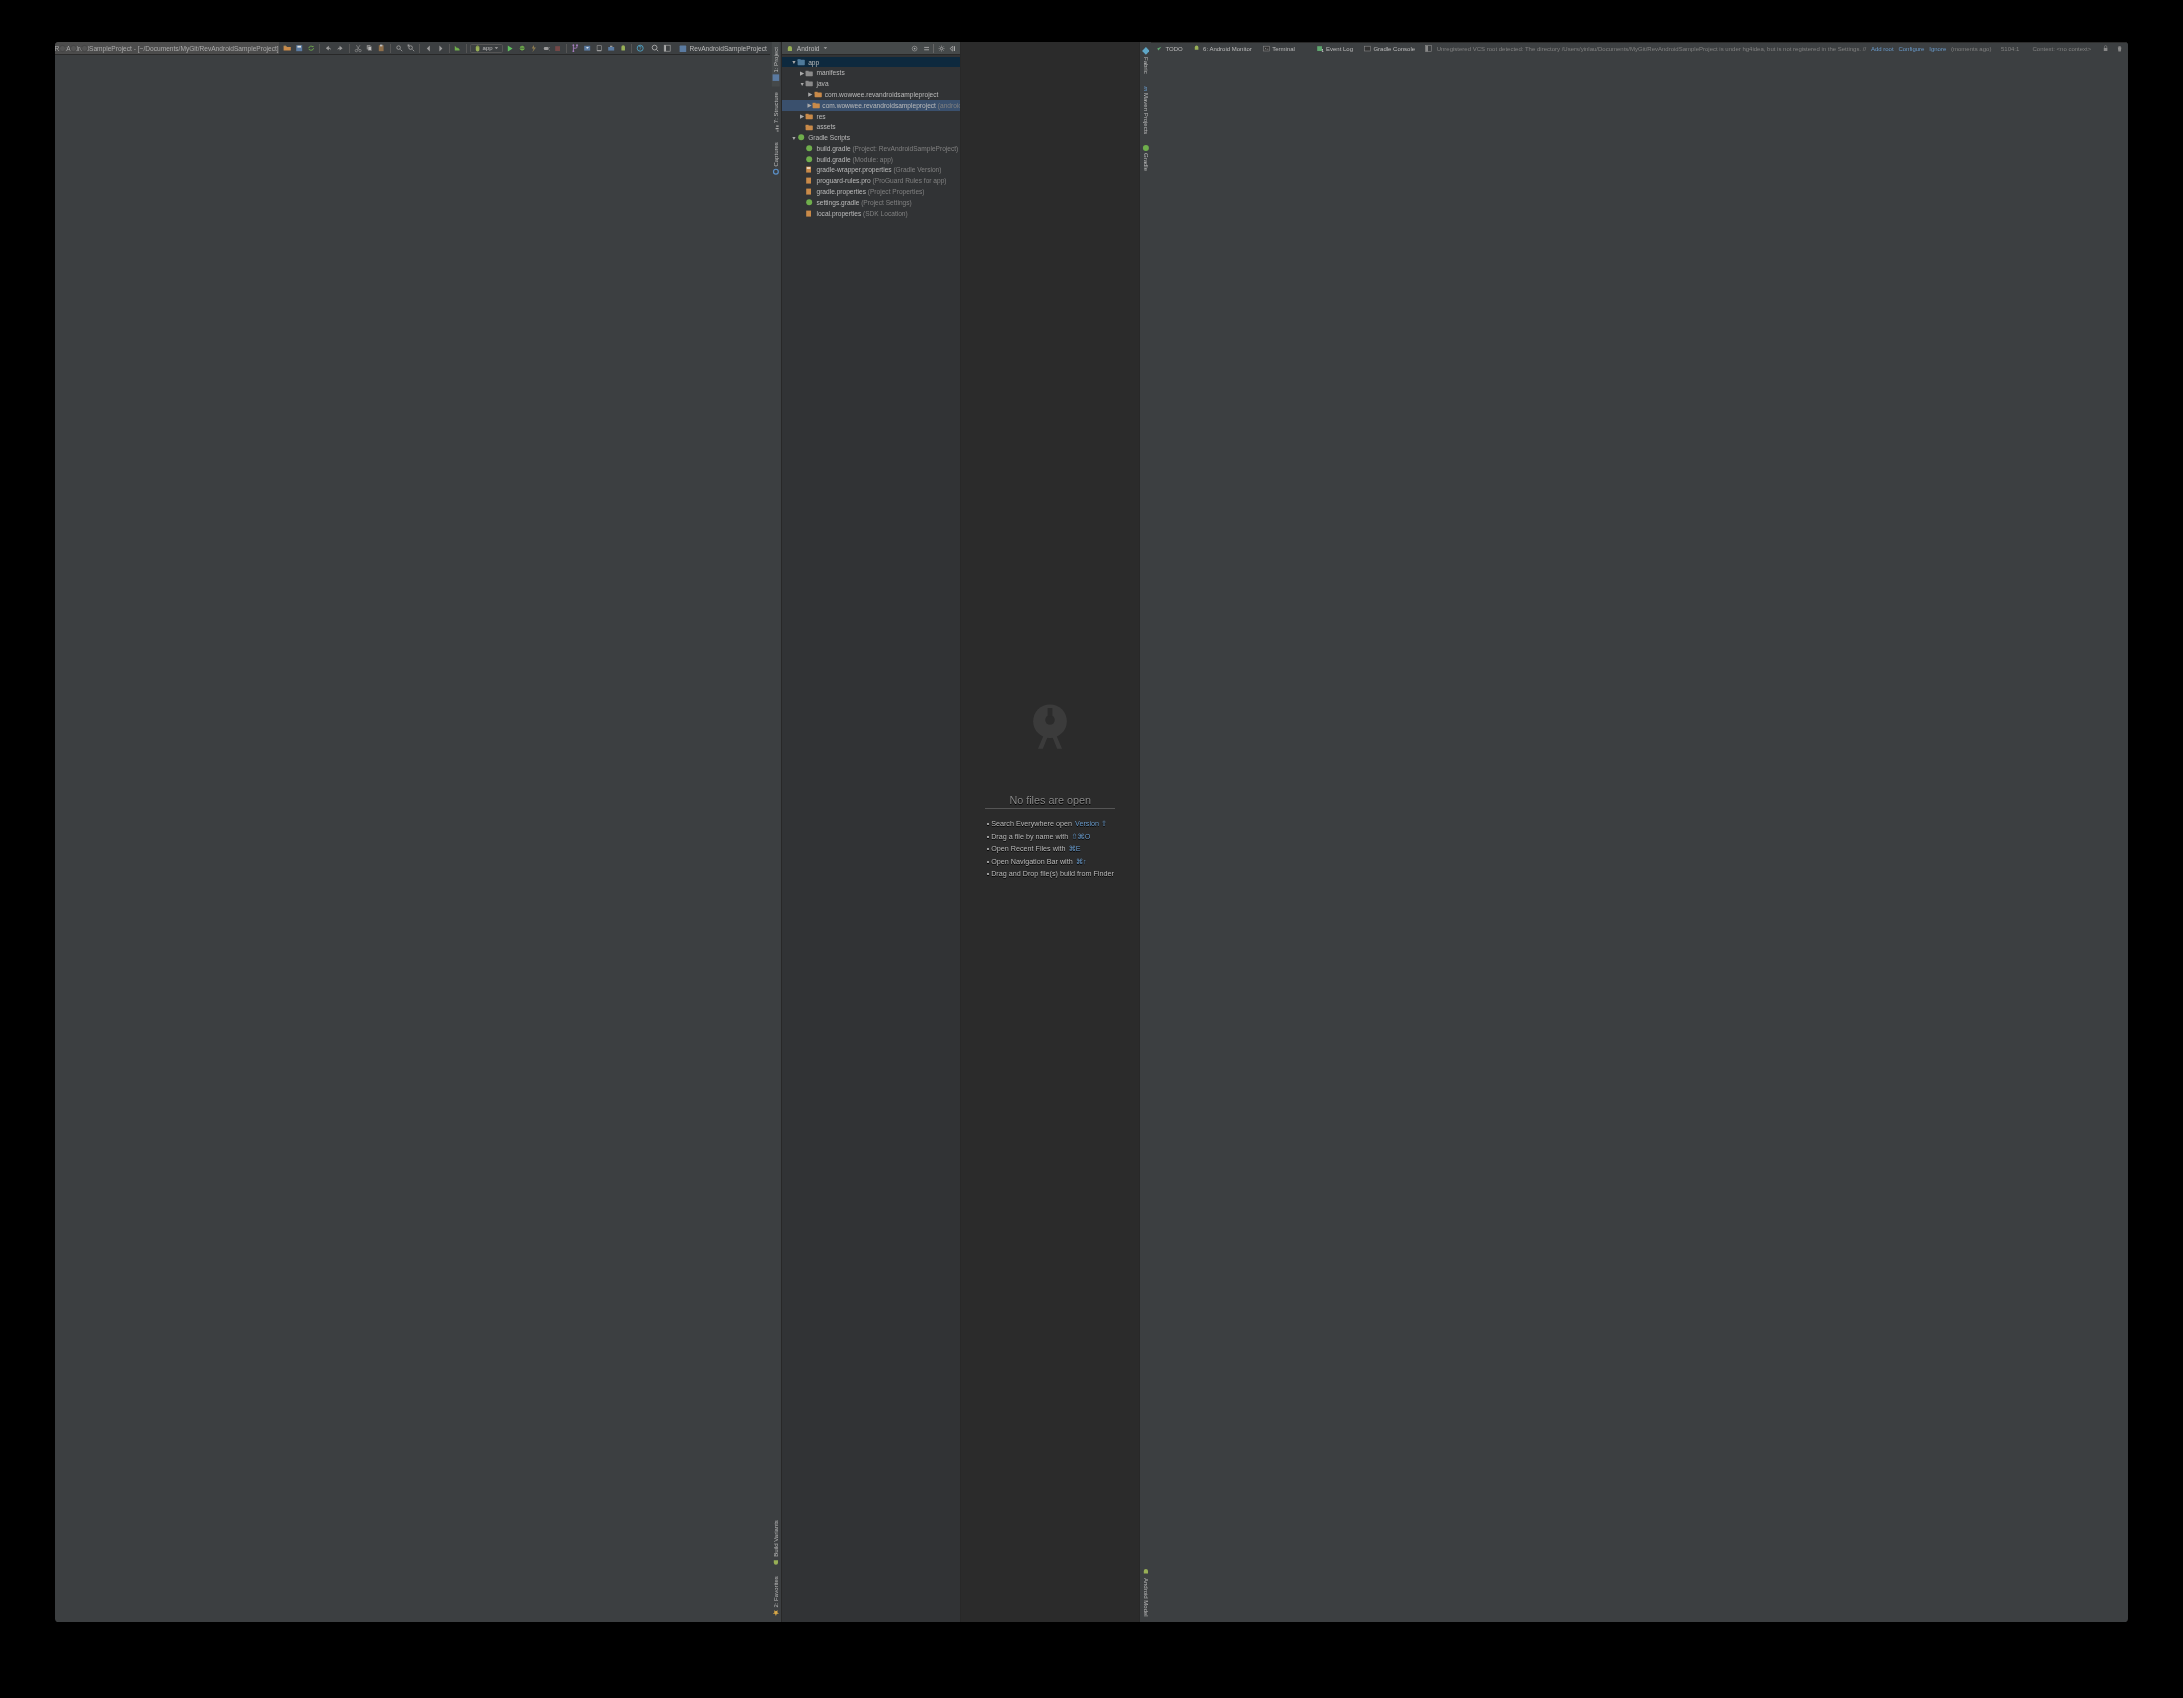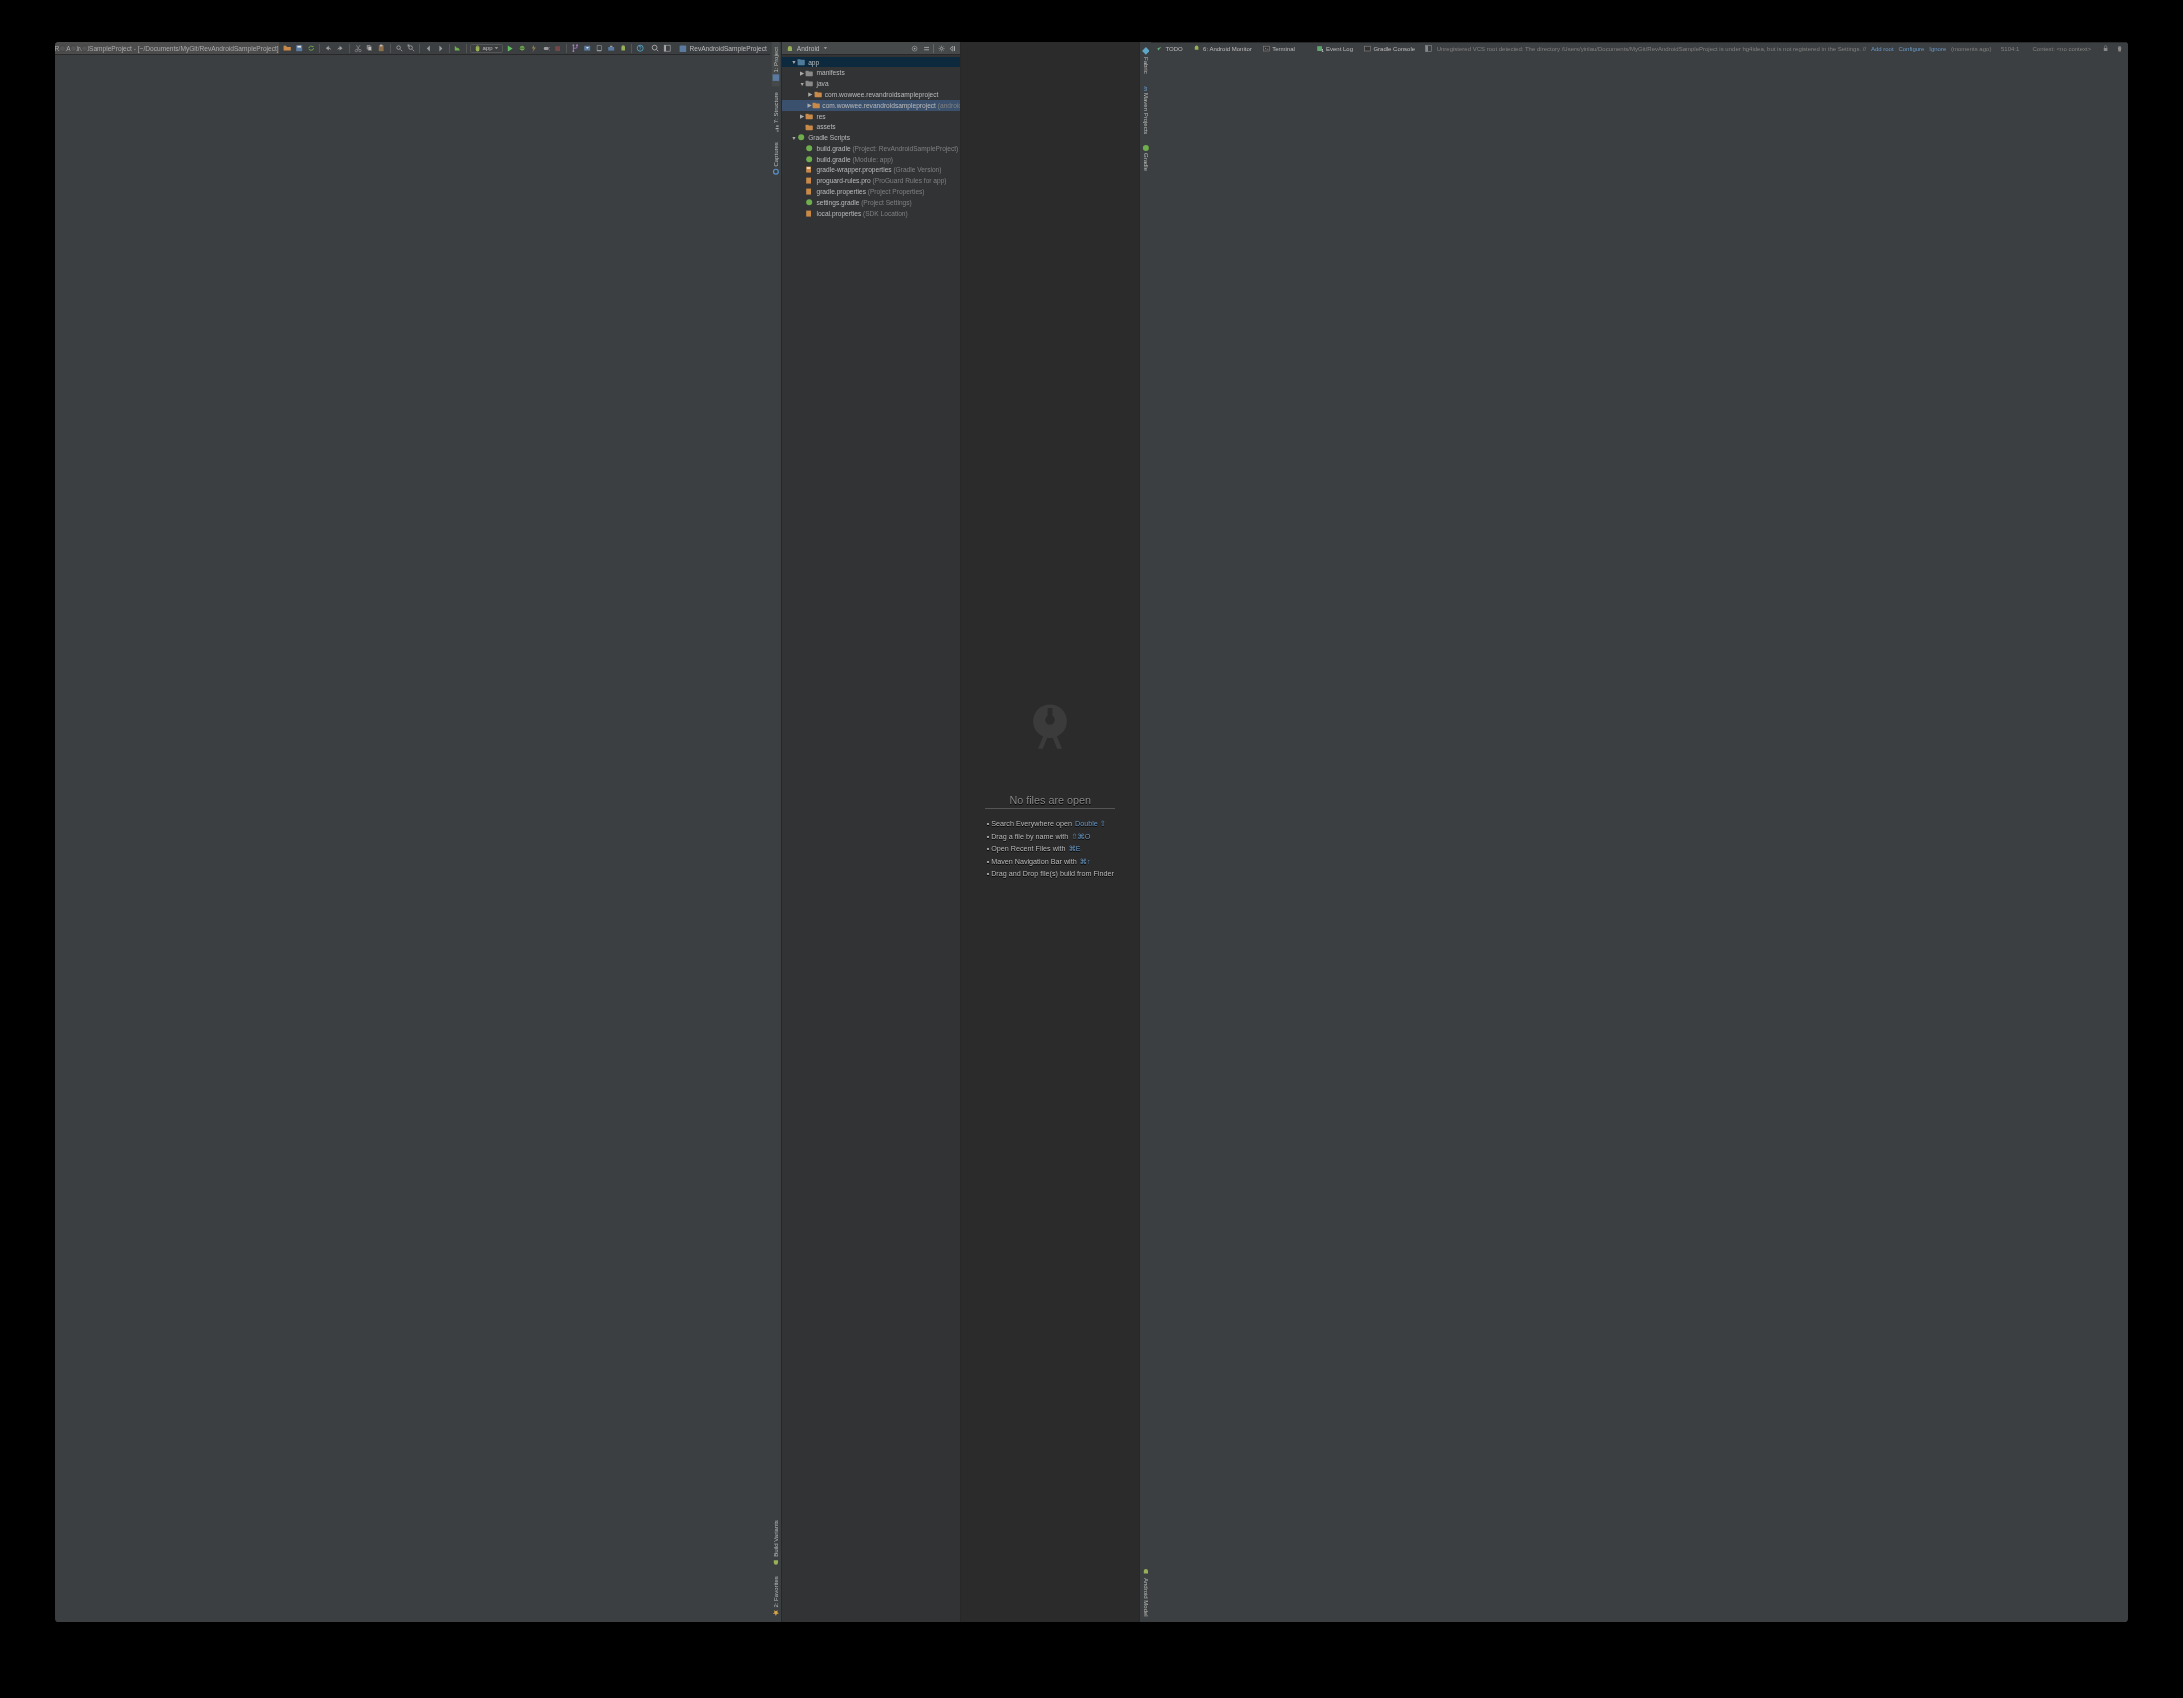--- a/index.html
+++ b/index.html
@@ -521,24 +521,24 @@
 
     <div class="editor">
       <svg class="logo-svg" width="60" height="60" viewBox="0 0 100 100">
         <circle cx="50" cy="42" r="28" fill="#6d6d6d"></circle>
         <path d="M30 88 L44 55 L56 55 L70 88 L62 88 L54 68 L46 68 L38 88 Z" fill="#6d6d6d"></path>
         <circle cx="50" cy="40" r="8" fill="#2b2b2b"></circle>
         <rect x="46" y="20" width="8" height="14" fill="#2b2b2b"></rect>
       </svg>
       <div class="noopen">No files are open</div>
       <div class="tips">
-        <div class="tip">• <span>Search Everywhere open</span> <span class="kbd">Double ⇧</span></div>
+        <div class="tip">• <span>Search Everywhere open</span> <span class="kbd">Version ⇧</span></div>
         <div class="tip">• <span>Drag a file by name with</span> <span class="kbd">⇧⌘O</span></div>
         <div class="tip">• <span>Open Recent Files with</span> <span class="kbd">⌘E</span></div>
-        <div class="tip">• <span>Maven Navigation Bar with</span> <span class="kbd">⌘↑</span></div>
+        <div class="tip">• <span>Open Navigation Bar with</span> <span class="kbd">⌘↑</span></div>
         <div class="tip">• <span>Drag and Drop file(s) build from Finder</span></div>
       </div>
     </div>
 
     <div class="gutter-right">
       <div class="gutter-tab">
         <svg class="gutter-ico" viewBox="0 0 13 13">
             <rect x="2" y="2" width="9" height="9" fill="#5fa7c7" transform="rotate(45 6.5 6.5)"></rect>
           </svg>
         <span>Fabric</span>

